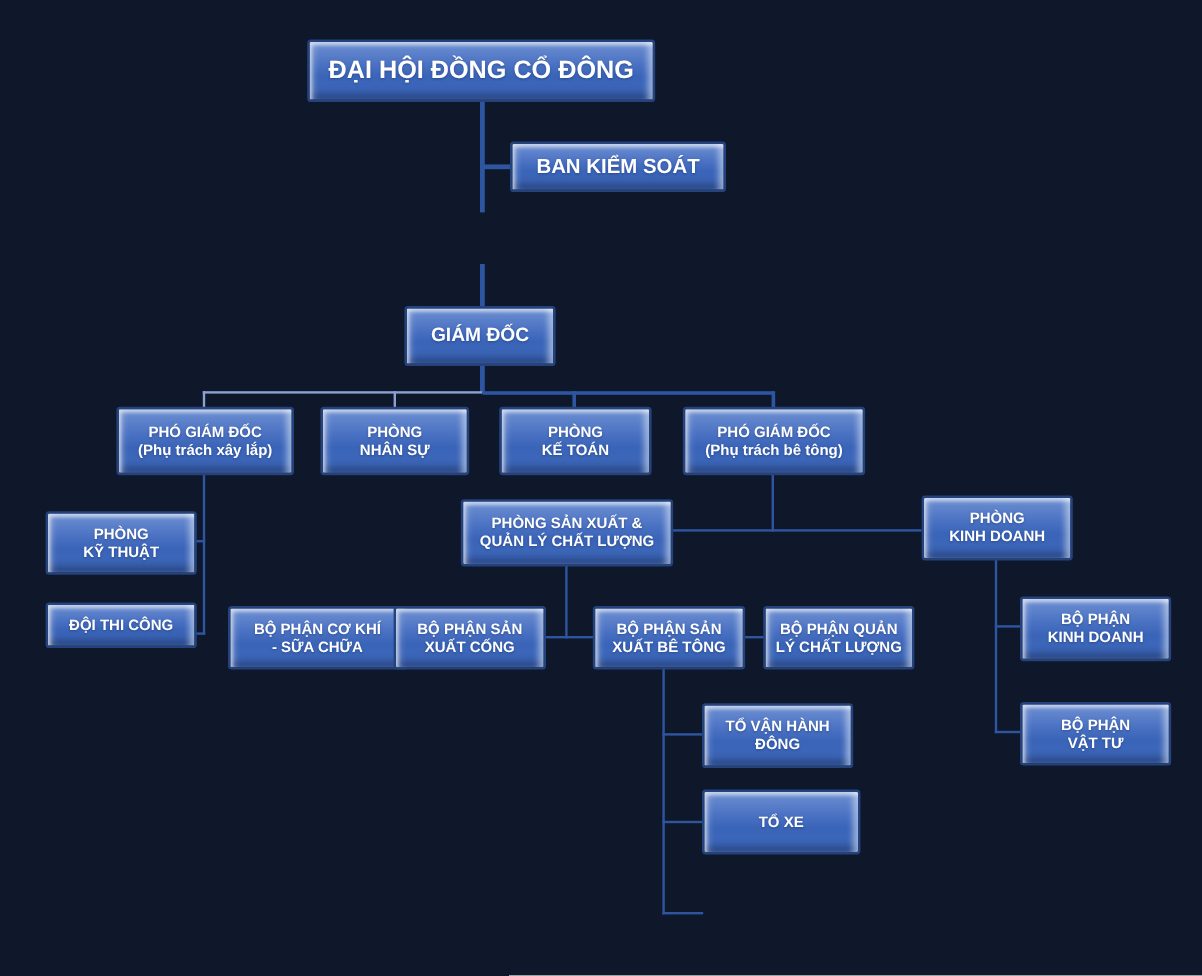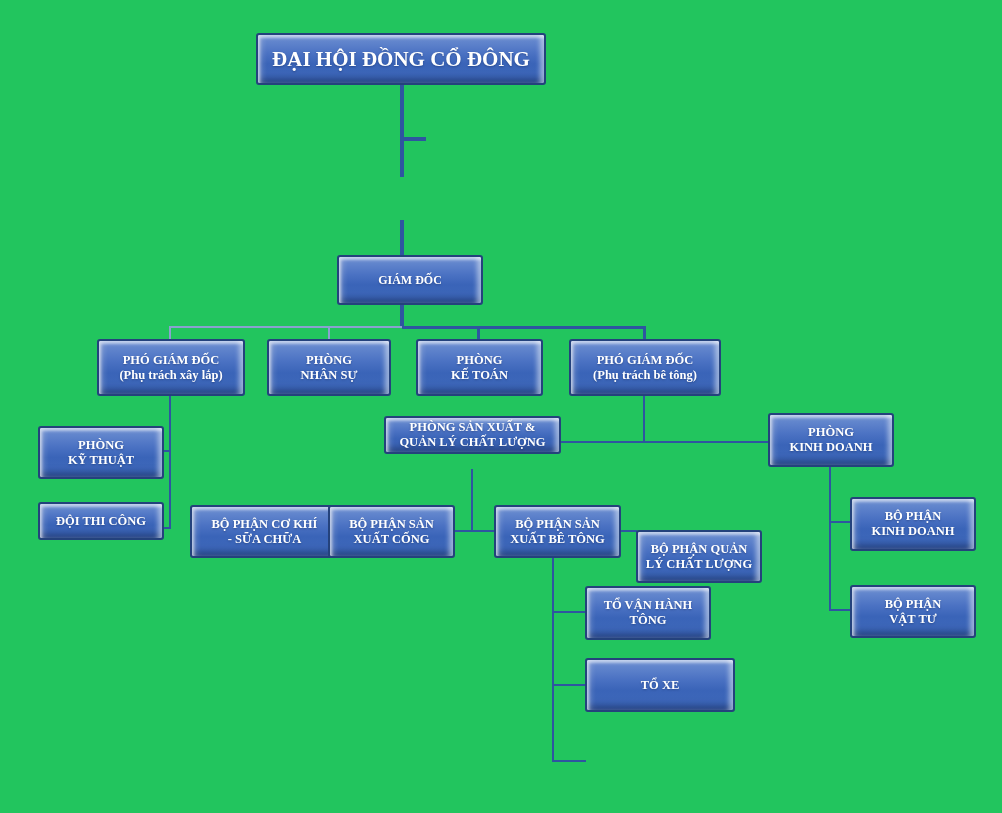--- a/index.html
+++ b/index.html
@@ -4,22 +4,22 @@
 <title>Org Chart</title>
 <style>
   :root{
     --connector:#2e55a0;
     --connector-light:#8ba1d1;
     --box-border:#24427c;
     --text:#ffffff;
   }
   html,body{margin:0;padding:0;background:#ffffff;}
   .canvas{
-    position:relative;width:1002px;height:813px;background:#22c55e;overflow:hidden;
-    font-family:Liberation Serif, serif;
+    position:relative;width:1002px;height:813px;background:#0f172a;overflow:hidden;
+    font-family:Liberation Sans, sans-serif;
   }
   .node{
     position:absolute;box-sizing:border-box;
     display:flex;align-items:center;justify-content:center;text-align:center;
     color:var(--text);font-weight:700;white-space:pre-line;line-height:1.18;
     background:linear-gradient(180deg,#6e90d2 0%,#4b72c3 38%,#3a64b8 60%,#3f69ba 100%);
     border:2px solid var(--box-border);border-radius:3px;
     box-shadow: inset 2px 3px 3px rgba(255,255,255,.55),
                 inset 6px 0 6px -3px rgba(255,255,255,.35),
                 inset -7px 0 5px -3px rgba(222,233,250,.60),
@@ -69,64 +69,65 @@
   <div class="line h" style="left:552px;top:611px;width:34px"></div>
   <div class="line h" style="left:552px;top:684px;width:34px"></div>
   <div class="line h" style="left:552px;top:760px;width:34px"></div>
 
   <div class="line v" style="left:829px;top:465px;height:146px"></div>
   <div class="line h" style="left:829px;top:521px;width:22px"></div>
   <div class="line h" style="left:829px;top:609px;width:22px"></div>
 
   <div class="node" style="left:256px;top:33px;width:290px;height:52px;font-size:21px">ĐẠI HỘI ĐỒNG CỔ ĐÔNG</div>
 
+  <div class="node" style="left:425px;top:118px;width:180px;height:42px;font-size:17px">BAN KIỂM SOÁT</div>
 
 
-  <div class="node" style="left:337px;top:255px;width:146px;height:50px;font-size:12px">GIÁM ĐỐC</div>
+  <div class="node" style="left:337px;top:255px;width:126px;height:50px;font-size:16px">GIÁM ĐỐC</div>
 
   <div class="node" style="left:97px;top:339px;width:148px;height:57px;font-size:12.5px">PHÓ GIÁM ĐỐC
 (Phụ trách xây lắp)</div>
 
   <div class="node" style="left:267px;top:339px;width:124px;height:57px;font-size:12.5px">PHÒNG
 NHÂN SỰ</div>
 
   <div class="node" style="left:416px;top:339px;width:127px;height:57px;font-size:12.5px">PHÒNG
 KẾ TOÁN</div>
 
   <div class="node" style="left:569px;top:339px;width:152px;height:57px;font-size:12.5px">PHÓ GIÁM ĐỐC
 (Phụ trách bê tông)</div>
 
   <div class="node" style="left:38px;top:426px;width:126px;height:53px;font-size:12.5px">PHÒNG
 KỸ THUẬT</div>
 
   <div class="node" style="left:38px;top:502px;width:126px;height:38px;font-size:12.5px">ĐỘI THI CÔNG</div>
 
-  <div class="node" style="left:384px;top:416px;width:177px;height:38px;font-size:12.5px">PHÒNG SẢN XUẤT &amp;
+  <div class="node" style="left:384px;top:416px;width:177px;height:56px;font-size:12.5px">PHÒNG SẢN XUẤT &amp;
 QUẢN LÝ CHẤT LƯỢNG</div>
 
   <div class="node" style="left:768px;top:413px;width:126px;height:54px;font-size:12.5px">PHÒNG
 KINH DOANH</div>
 
   <div class="node" style="left:190px;top:505px;width:149px;height:53px;font-size:12.5px">BỘ PHẬN CƠ KHÍ
 - SỮA CHỮA</div>
 
   <div class="node" style="left:328px;top:505px;width:127px;height:53px;font-size:12.5px">BỘ PHẬN SẢN
 XUẤT CỐNG</div>
 
   <div class="node" style="left:494px;top:505px;width:127px;height:53px;font-size:12.5px">BỘ PHẬN SẢN
 XUẤT BÊ TÔNG</div>
 
-  <div class="node" style="left:636px;top:530px;width:126px;height:53px;font-size:12.5px">BỘ PHẬN QUẢN
+  <div class="node" style="left:636px;top:505px;width:126px;height:53px;font-size:12.5px">BỘ PHẬN QUẢN
 LÝ CHẤT LƯỢNG</div>
 
   <div class="node" style="left:850px;top:497px;width:126px;height:54px;font-size:12.5px">BỘ PHẬN
 KINH DOANH</div>
 
   <div class="node" style="left:850px;top:585px;width:126px;height:53px;font-size:12.5px">BỘ PHẬN
 VẬT TƯ</div>
 
   <div class="node" style="left:585px;top:586px;width:126px;height:54px;font-size:12.5px">TỔ VẬN HÀNH
-TÔNG</div>
+ĐÔNG</div>
 
-  <div class="node" style="left:585px;top:658px;width:150px;height:54px;font-size:12.5px">TỔ XE</div>
+  <div class="node" style="left:585px;top:658px;width:132px;height:54px;font-size:12.5px">TỔ XE</div>
 
 
 </div>
 
 </body></html>

